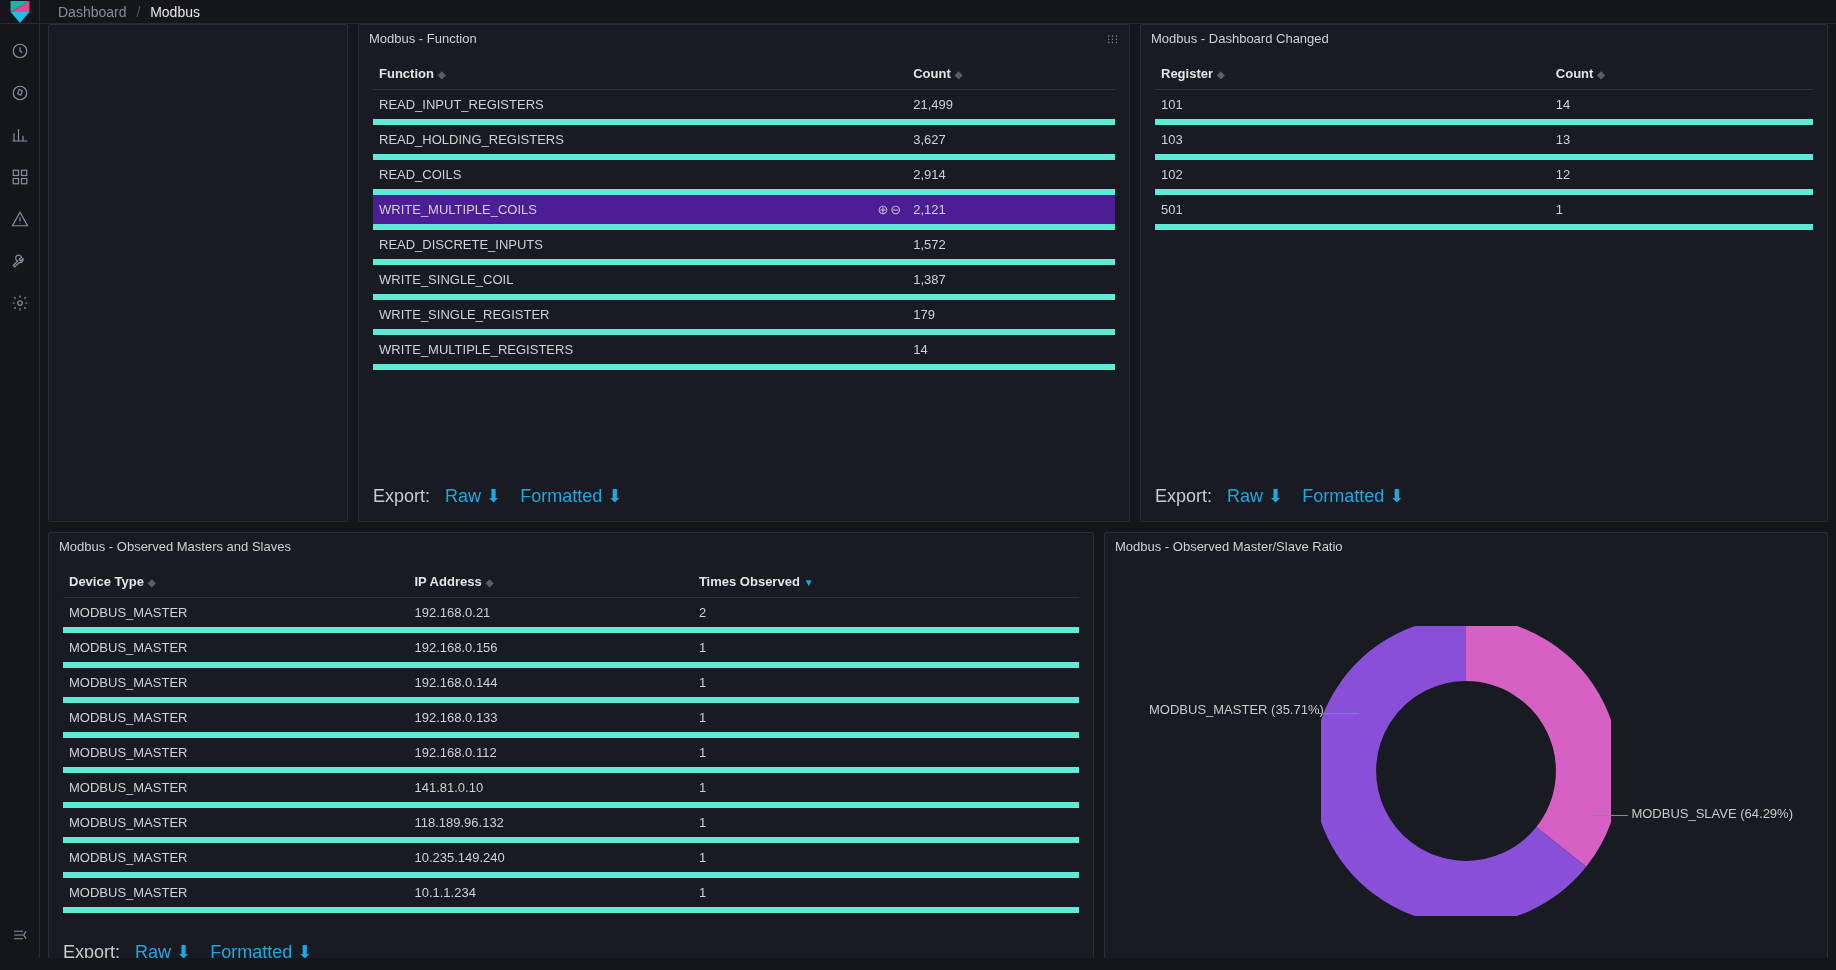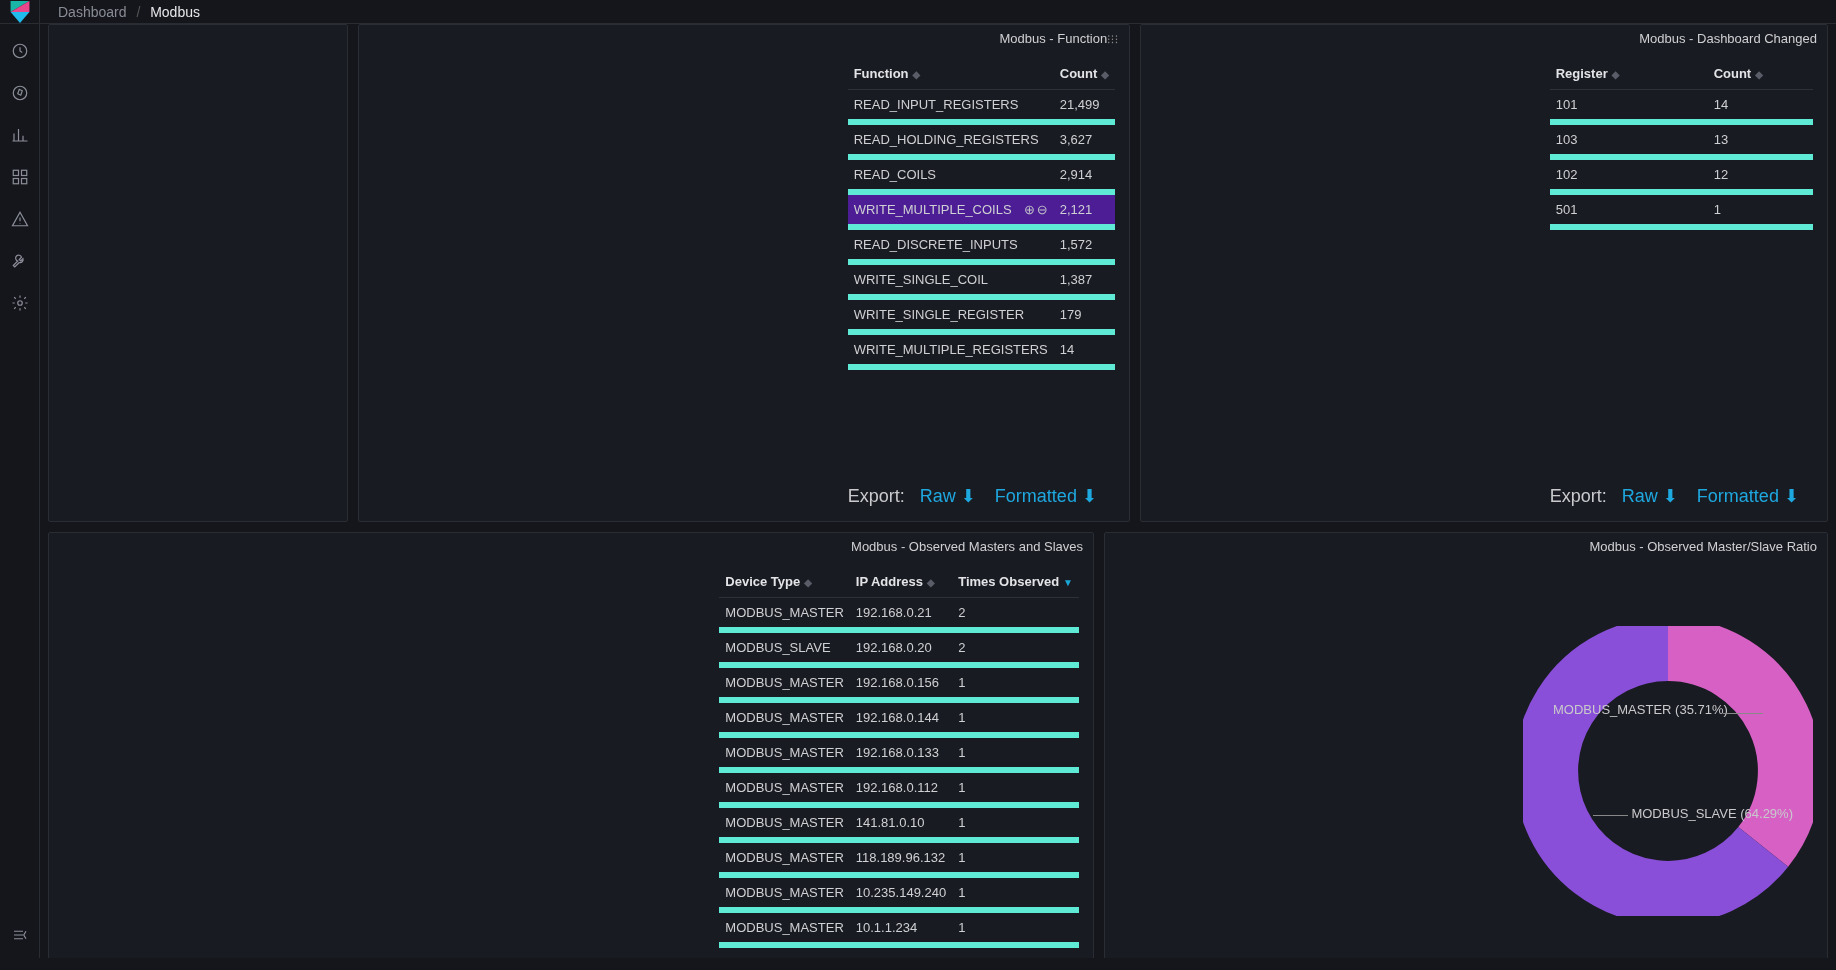--- a/index.html
+++ b/index.html
@@ -64,21 +64,20 @@
 .row1 { height: 498px; }
 .row2 { margin-top: 10px; height: 454px; }
 
 .panel {
   background: #191b22;
   border: 1px solid #2b2d35;
   border-radius: 2px;
   display: flex;
   flex-direction: column;
   overflow: hidden;
-  align-items: flex-end;
 }
 .row1 .empty-left { width: 300px; }
 .row1 .pn-func { flex: 1; }
 .row1 .pn-reg { width: 688px; }
 .row2 .pn-ms { flex: 1; }
 .row2 .pn-ratio { width: 724px; }
 
 .panel-head {
   padding: 6px 10px;
   color: #cfd0d3;
@@ -312,25 +311,20 @@
               <th><span>Times Observed</span><span class="sorticon active">▼</span></th>
             </tr>
               </thead>
             <tbody id="ms-body">
                 <tr>
                   <td>MODBUS_MASTER</td>
                   <td>192.168.0.21</td>
                   <td>2</td>
                 </tr>
                 <tr>
-                  <td>MODBUS_SLAVE</td>
-                  <td>192.168.0.20</td>
-                  <td>2</td>
-                </tr>
-                <tr>
                   <td>MODBUS_MASTER</td>
                   <td>192.168.0.156</td>
                   <td>1</td>
                 </tr>
                 <tr>
                   <td>MODBUS_MASTER</td>
                   <td>192.168.0.144</td>
                   <td>1</td>
                 </tr>
                 <tr>

